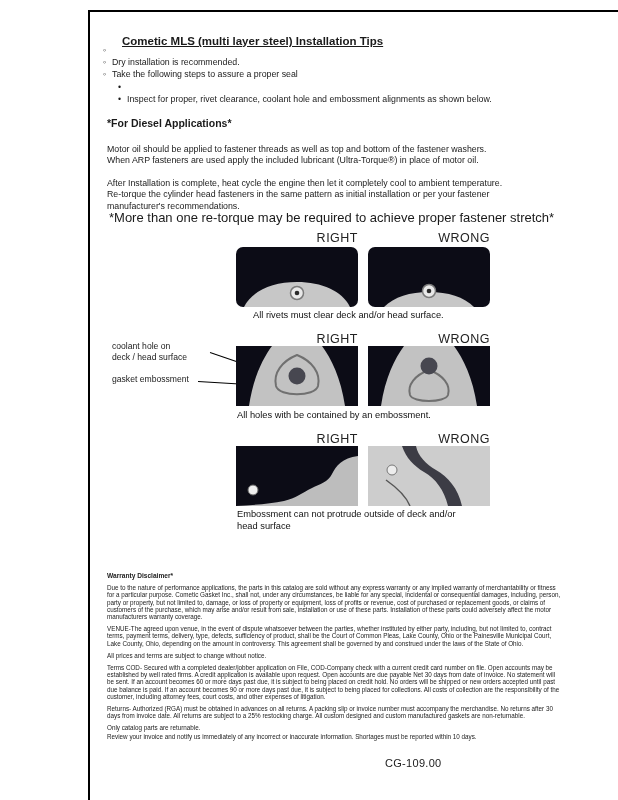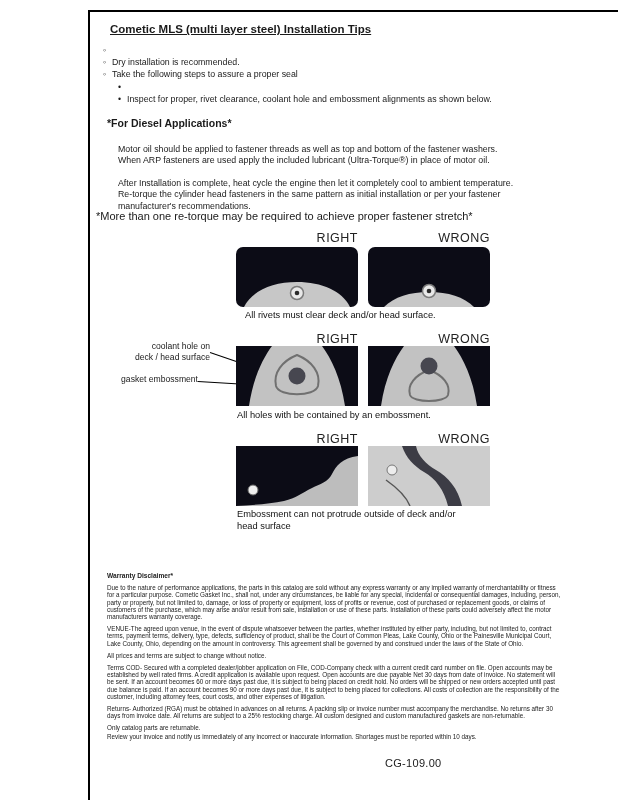--- a/index.html
+++ b/index.html
@@ -4,38 +4,38 @@
 <style>
   html,body{margin:0;padding:0;}
   body{
     width:618px;height:800px;position:relative;overflow:hidden;
     background:#ffffff;color:#1a1a1a;
     font-family:"Liberation Sans","DejaVu Sans",sans-serif;
   }
   .border-top{position:absolute;left:88px;top:10px;width:530px;height:2px;background:#000;}
   .border-left{position:absolute;left:88px;top:10px;width:2px;height:790px;background:#000;}
 
-  .title{position:absolute;left:107px;top:20px;margin:3px;font-size:11.5px;font-weight:bold;text-decoration:underline;}
+  .title{position:absolute;left:107px;top:20px;margin:15px;font-size:11.5px;font-weight:bold;text-decoration:underline;}
 
   .bullets{position:absolute;left:103px;top:44px;font-size:8.8px;line-height:12.2px;}
   .bullet-row{display:flex;}
   .bullet-row .marker{width:9px;text-align:left;flex:0 0 9px;}
   .bullet-row.sub{margin-left:15px;}
 
   .diesel-heading{position:absolute;left:107px;top:117px;margin:0;font-size:10.5px;font-weight:bold;}
-  .para{position:absolute;left:118px;width:400px;font-size:8.8px;line-height:11.6px;}
+  .para{position:absolute;left:107px;width:400px;font-size:8.8px;line-height:11.6px;}
   .para1{top:135px;}
   .para2{top:169px;}
-  .note{position:absolute;left:96px;top:210px;font-size:11px;text-align:center;}
+  .note{position:absolute;left:109px;top:210px;font-size:13px;text-align:center;}
 
   .dg-label{position:absolute;width:122px;text-align:right;font-size:12.5px;letter-spacing:.5px;color:#222;}
   .panel{position:absolute;width:122px;height:60px;}
   .panel svg{display:block;}
   .caption{position:absolute;font-size:9.3px;line-height:11.5px;color:#111;}
-  .ann{position:absolute;font-size:8.6px;line-height:10.8px;text-align:right;white-space:pre-line;}
+  .ann{position:absolute;font-size:8.6px;line-height:10.8px;white-space:pre-line;}
   .lline{position:absolute;height:1.2px;background:#000;transform-origin:left center;}
 
   .warranty{position:absolute;left:107px;top:572px;width:456px;font-size:6.3px;line-height:7.2px;color:#222;}
   .warranty h2{margin:0 0 5px 0;font-size:6.6px;font-weight:bold;}
   .warranty p{margin:0 0 5px 0;}
   .warranty p.tight{margin-bottom:1px;}
 
   .footer{position:absolute;left:385px;top:757px;font-size:11px;letter-spacing:.3px;}
 </style>
 </head>
@@ -87,21 +87,21 @@
       </svg>
     </div>
     <div class="panel" style="left:368px;top:247px;">
       <svg viewBox="0 0 122 60" width="122" height="60">
         <rect width="122" height="60" rx="7" fill="#0c0c16"></rect>
         <path d="M16,60 C26,50 42,45 61,45 C80,45 96,50 106,60 Z" fill="#c7c7c7"></path>
         <circle cx="61" cy="44" r="6.5" fill="#e9e9e9" stroke="#7a7a7a" stroke-width="1.5"></circle>
         <circle cx="61" cy="44" r="2.3" fill="#2a2a2a"></circle>
       </svg>
     </div>
-    <div class="caption" style="left:245px;top:310px;">All rivets must clear deck and/or head surface.</div>
+    <div class="caption" style="left:253px;top:310px;">All rivets must clear deck and/or head surface.</div>
 
     <div class="ann" style="left:112px;top:341px;width:98px;">coolant hole on
 deck / head surface</div>
     <div class="ann" style="left:112px;top:374px;width:86px;">gasket embossment</div>
     <div class="lline" style="left:210px;top:352px;width:44px;transform:rotate(19deg);"></div>
     <div class="lline" style="left:198px;top:381px;width:70px;transform:rotate(3.5deg);"></div>
 
     <div class="dg-label" style="left:236px;top:332px;">RIGHT</div>
     <div class="dg-label" style="left:368px;top:332px;">WRONG</div>
 

